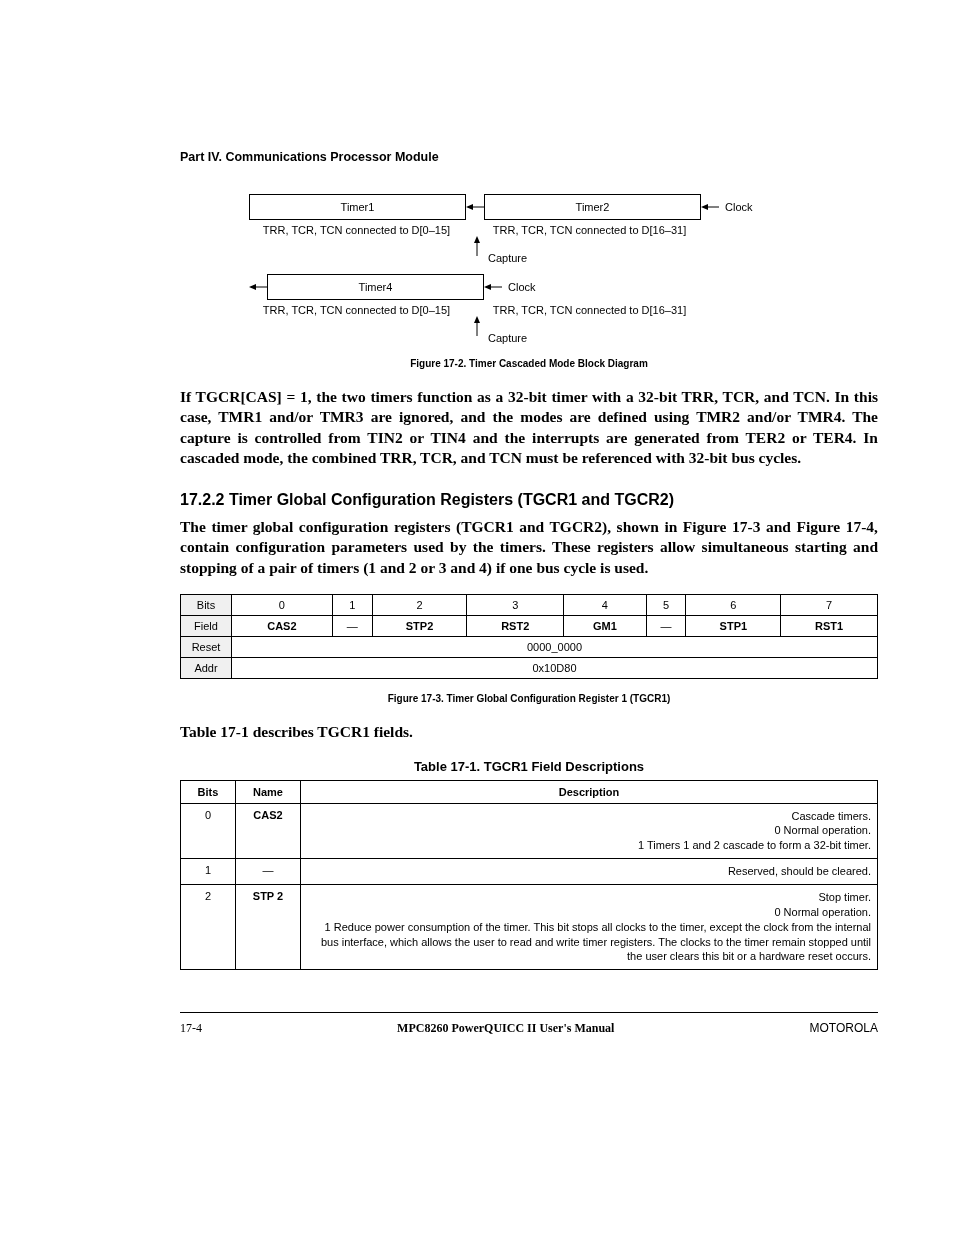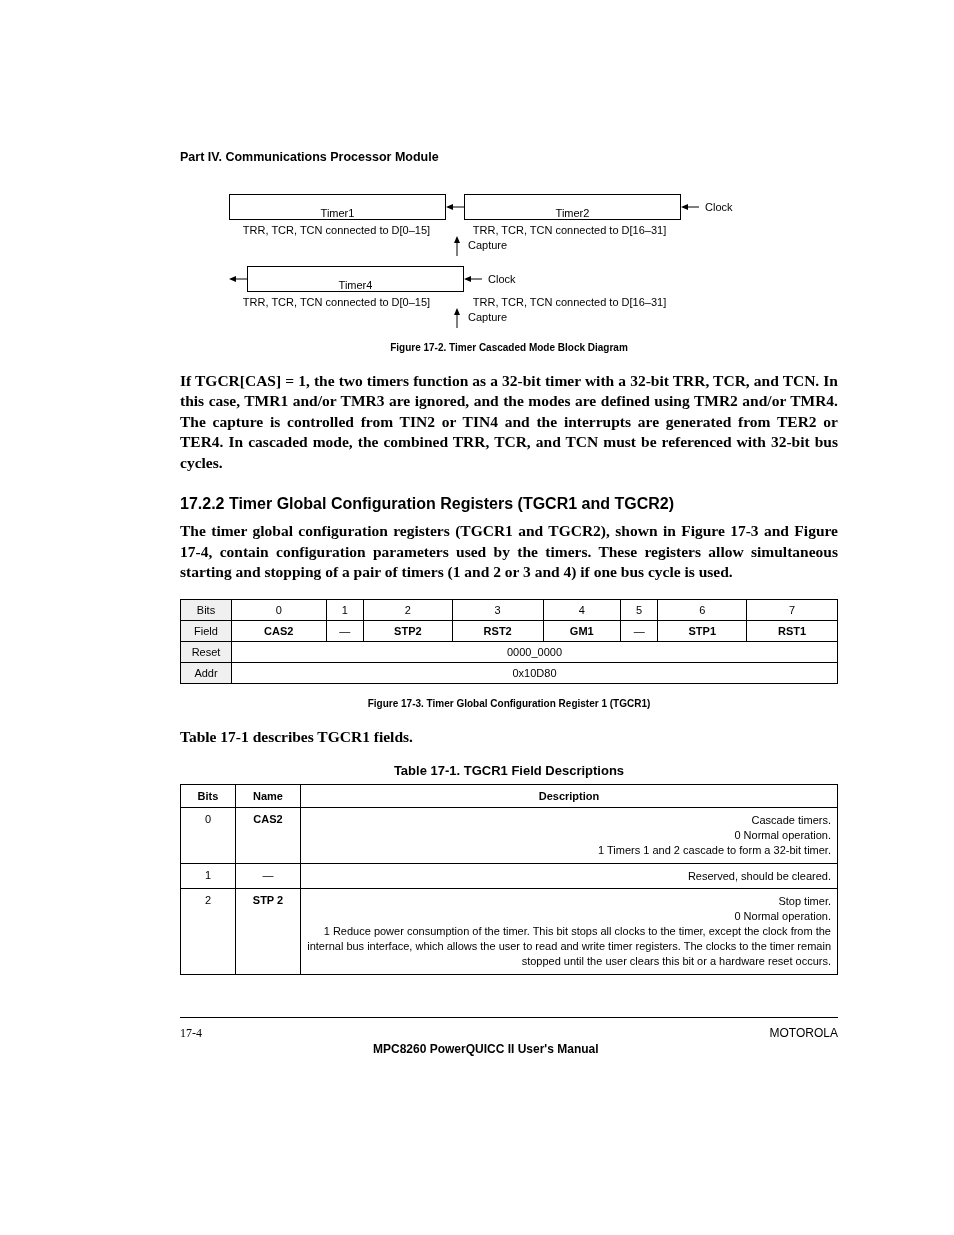--- a/index.html
+++ b/index.html
@@ -6,21 +6,21 @@
     font-family: "Times New Roman", Times, serif;
     font-size: 15px;
     color: #000;
     margin: 0;
     padding: 0;
     background: #fff;
   }
   .page {
     width: 954px;
     box-sizing: border-box;
-    padding: 150px 116px 60px 180px;
+    padding: 150px 76px 60px 180px;
   }
   .part-header {
     font-family: Helvetica, Arial, sans-serif;
     font-weight: bold;
     font-size: 12.5px;
     margin-bottom: 30px;
   }
   .diagram {
     font-family: Helvetica, Arial, sans-serif;
     font-size: 11px;
@@ -31,21 +31,21 @@
     display: flex;
     align-items: center;
     gap: 0;
     margin-bottom: 4px;
   }
   .timer-box {
     border: 1px solid #000;
     width: 215px;
     height: 24px;
     display: flex;
-    align-items: flex-end;
+    align-items: center;
     justify-content: center;
     font-size: 11px;
   }
   .arrow-l {
     width: 18px;
     display:flex;
     align-items:center;
   }
   .arrow-l svg { display:block; }
   .clock-lbl {
@@ -63,21 +63,21 @@
     display:flex;
     align-items:flex-start;
   }
   .capture-arrow {
     width:233px;
     display:flex;
     flex-direction:column;
     align-items:flex-end;
   }
   .capture-text {
-    margin-top:3px;
+    margin-top:16px;
     margin-left:6px;
     font-size:11px;
   }
   .fig-caption {
     font-family: Helvetica, Arial, sans-serif;
     font-weight: bold;
     font-size: 10px;
     text-align: center;
     margin: 14px 0 18px 0;
   }
@@ -142,23 +142,22 @@
     border: none;
     border-top: 1.5px solid #000;
     margin: 42px 0 8px 0;
   }
   .footer {
     display: flex;
     justify-content: space-between;
     font-size: 12px;
   }
   .footer .mid {
-    font-family: Liberation Sans, sans-serif;
-    font-weight: bold;
-    margin-top: 16px;
+    font-family: Liberation Serif, serif;
+    font-weight: bold;
   }
   .footer .right {
     font-family: Helvetica, Arial, sans-serif;
   }
 </style>
 </head>
 <body>
 
 <div class="page">
 

